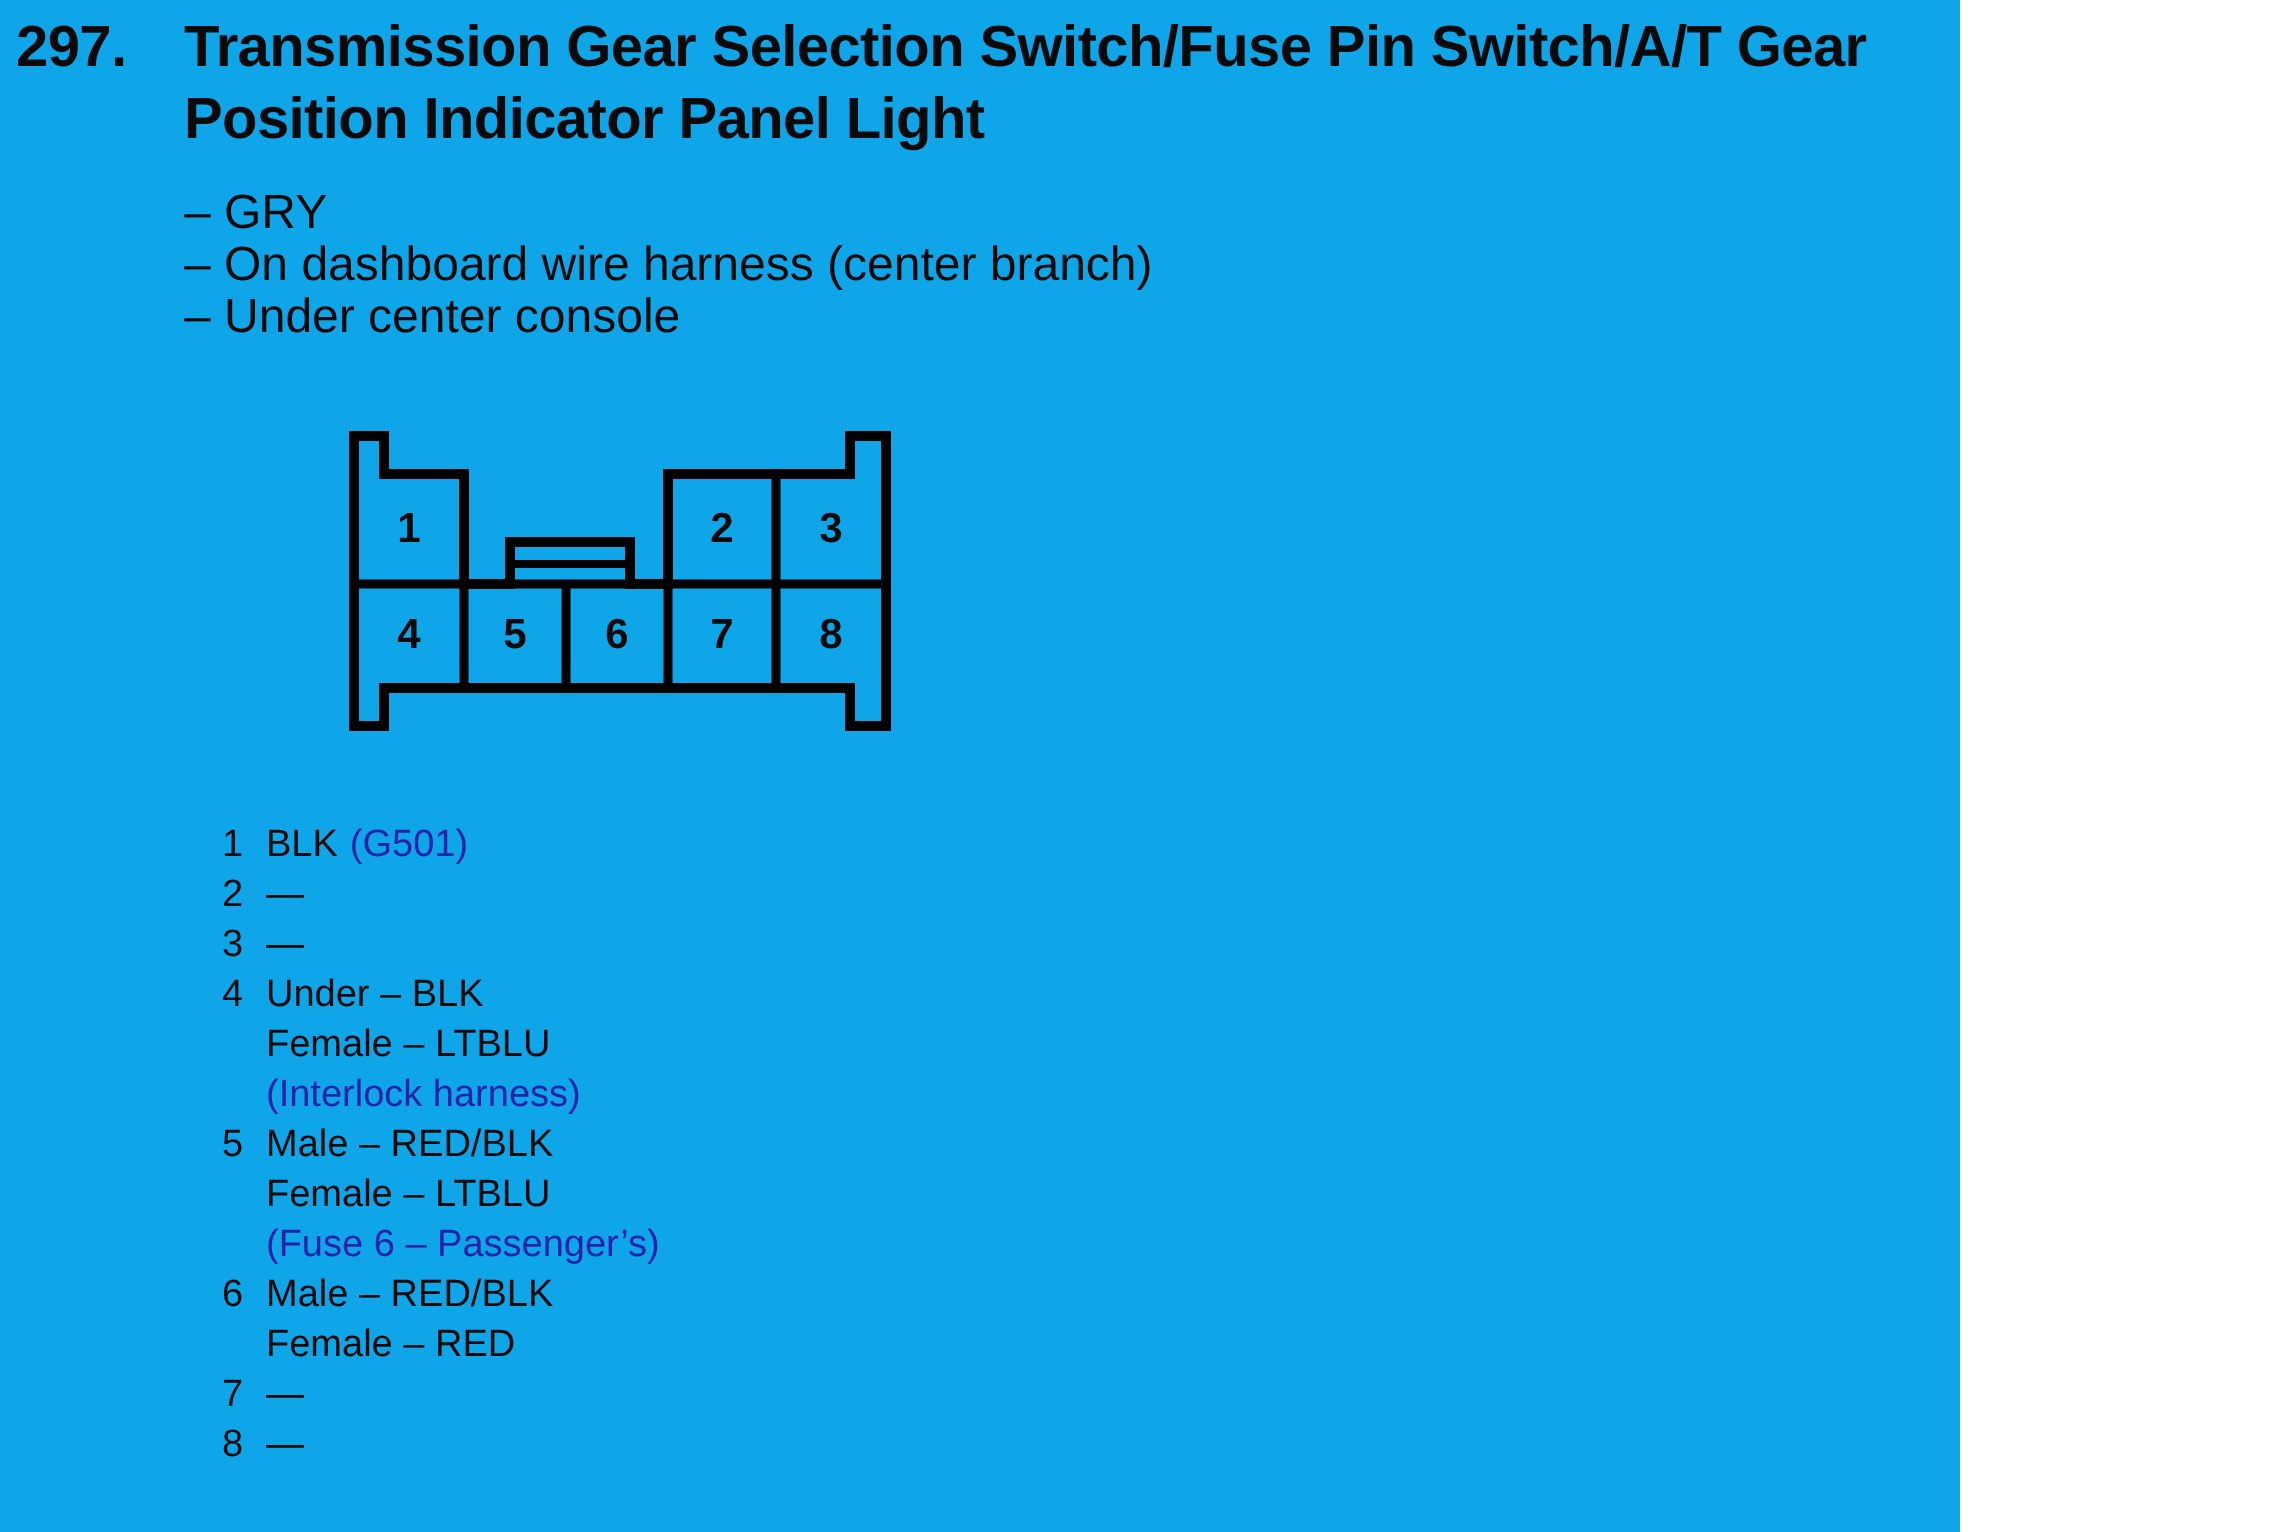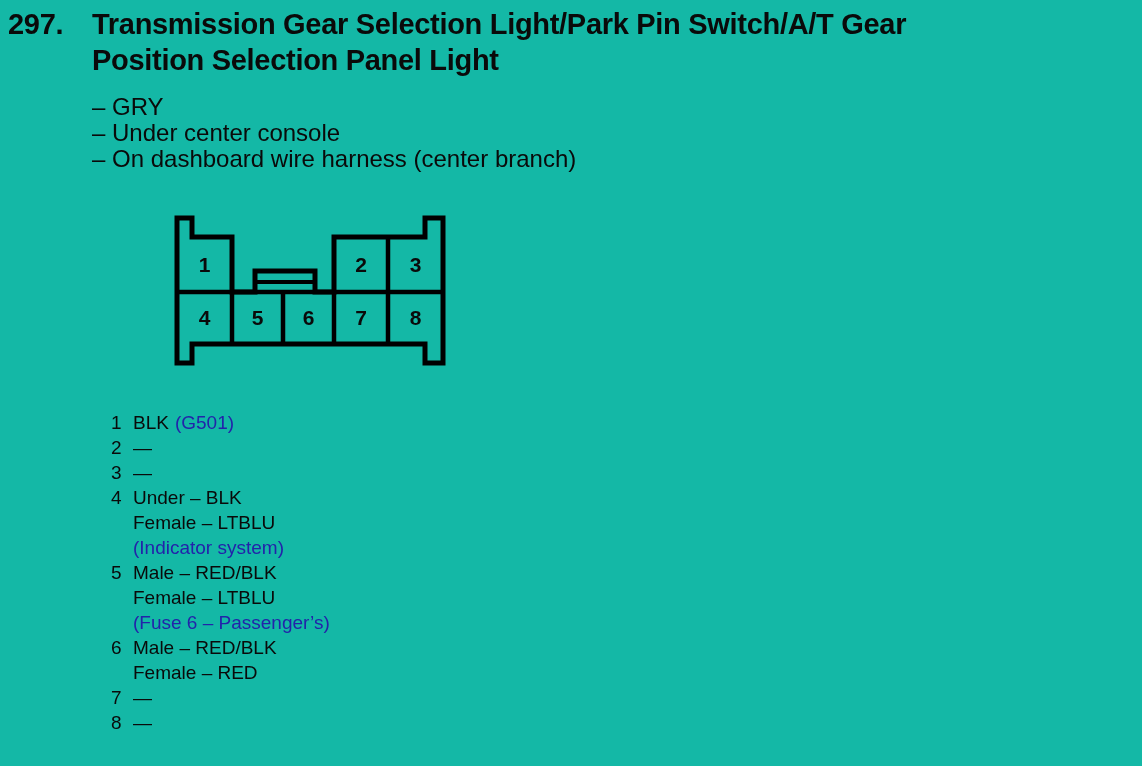--- a/index.html
+++ b/index.html
@@ -5,23 +5,23 @@
   html, body { margin: 0; padding: 0; }
   body {
     width: 1142px; height: 766px;
     background: #ffffff;
     font-family: "Liberation Sans", sans-serif;
     color: #0a0a0a;
     -webkit-font-smoothing: antialiased;
   }
   .page {
     position: relative;
-    width: 1142px; height: 766px;
+    width: 980px; height: 766px;
     overflow: hidden;
-    background: #14b8a6;
+    background: #0ea5e9;
   }
 
   
   .header {
     position: absolute; left: 8px; top: 6px;
     display: flex;
     font-weight: bold;
     font-size: 29px;
     line-height: 36px;
     letter-spacing: -0.3px;
@@ -62,29 +62,29 @@
   .wire + .ref { margin-left: 6px; margin-top: 36px; }
 </style>
 </head>
 <body>
 
 <div class="page">
 
   <div class="header">
     <div class="sec-num">297.</div>
     <div class="title">
-      <div>Transmission Gear Selection Light/Park Pin Switch/A/T Gear</div>
-      <div>Position Selection Panel Light</div>
+      <div>Transmission Gear Selection Switch/Fuse Pin Switch/A/T Gear</div>
+      <div>Position Indicator Panel Light</div>
     </div>
   </div>
 
   <div class="attrs">
     <div>– GRY</div>
+    <div>– On dashboard wire harness (center branch)</div>
     <div>– Under center console</div>
-    <div>– On dashboard wire harness (center branch)</div>
   </div>
 
   <div class="diagram">
     <svg width="272" height="152" viewBox="0 0 272 152">
 
       <path d="M3,3 H18 V22 H58 V77 H81 V56 H141 V77 H160 V22 H251 V3 H269 V148 H251 V129 H18 V148 H3 Z" fill="none" stroke="#000000" stroke-width="5" stroke-linejoin="miter"></path>
 
       <path d="M3,77 H269 M58,77 V129 M109,77 V129 M160,77 V129 M214,22 V129" fill="none" stroke="#000000" stroke-width="4.5"></path>
 
       <path d="M81,67 H141" fill="none" stroke="#000000" stroke-width="4"></path>
@@ -132,21 +132,21 @@
     <div class="pinrow">
       <span class="pnum">3</span>
       <div>—</div>
     </div>
 
     <div class="pinrow">
       <span class="pnum">4</span>
       <div>
         <div>Under – BLK</div>
         <div>Female – LTBLU</div>
-        <div class="ref">(Indicator system)</div>
+        <div class="ref">(Interlock harness)</div>
       </div>
     </div>
 
     <div class="pinrow">
       <span class="pnum">5</span>
       <div>
         <div>Male – RED/BLK</div>
         <div>Female – LTBLU</div>
         <div class="ref">(Fuse 6 – Passenger’s)</div>
       </div>

